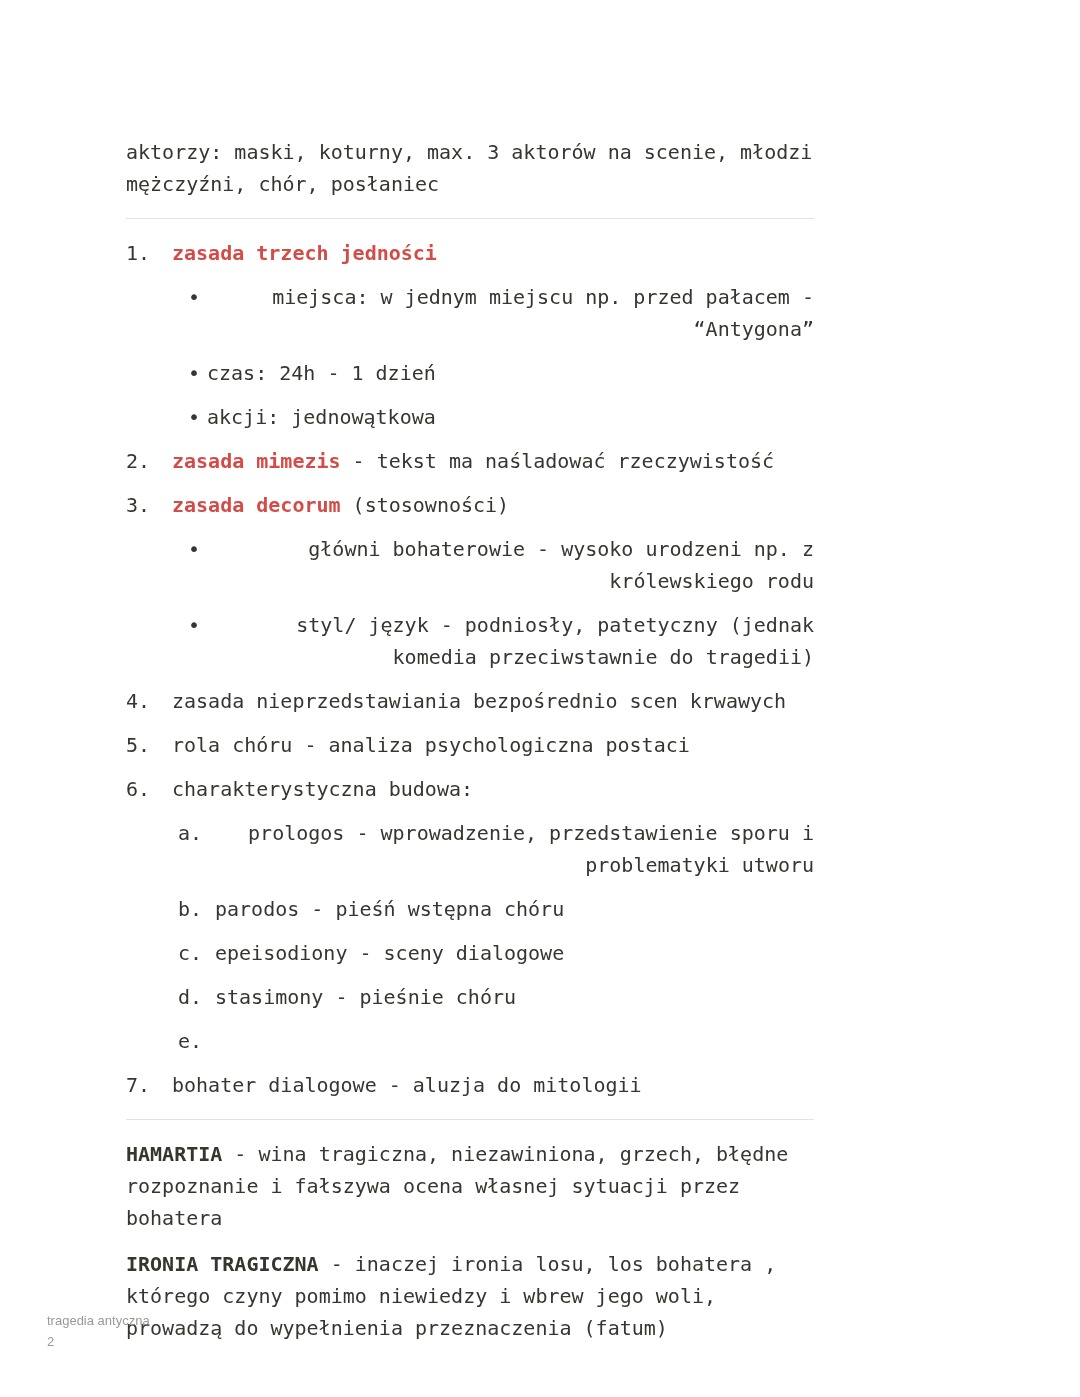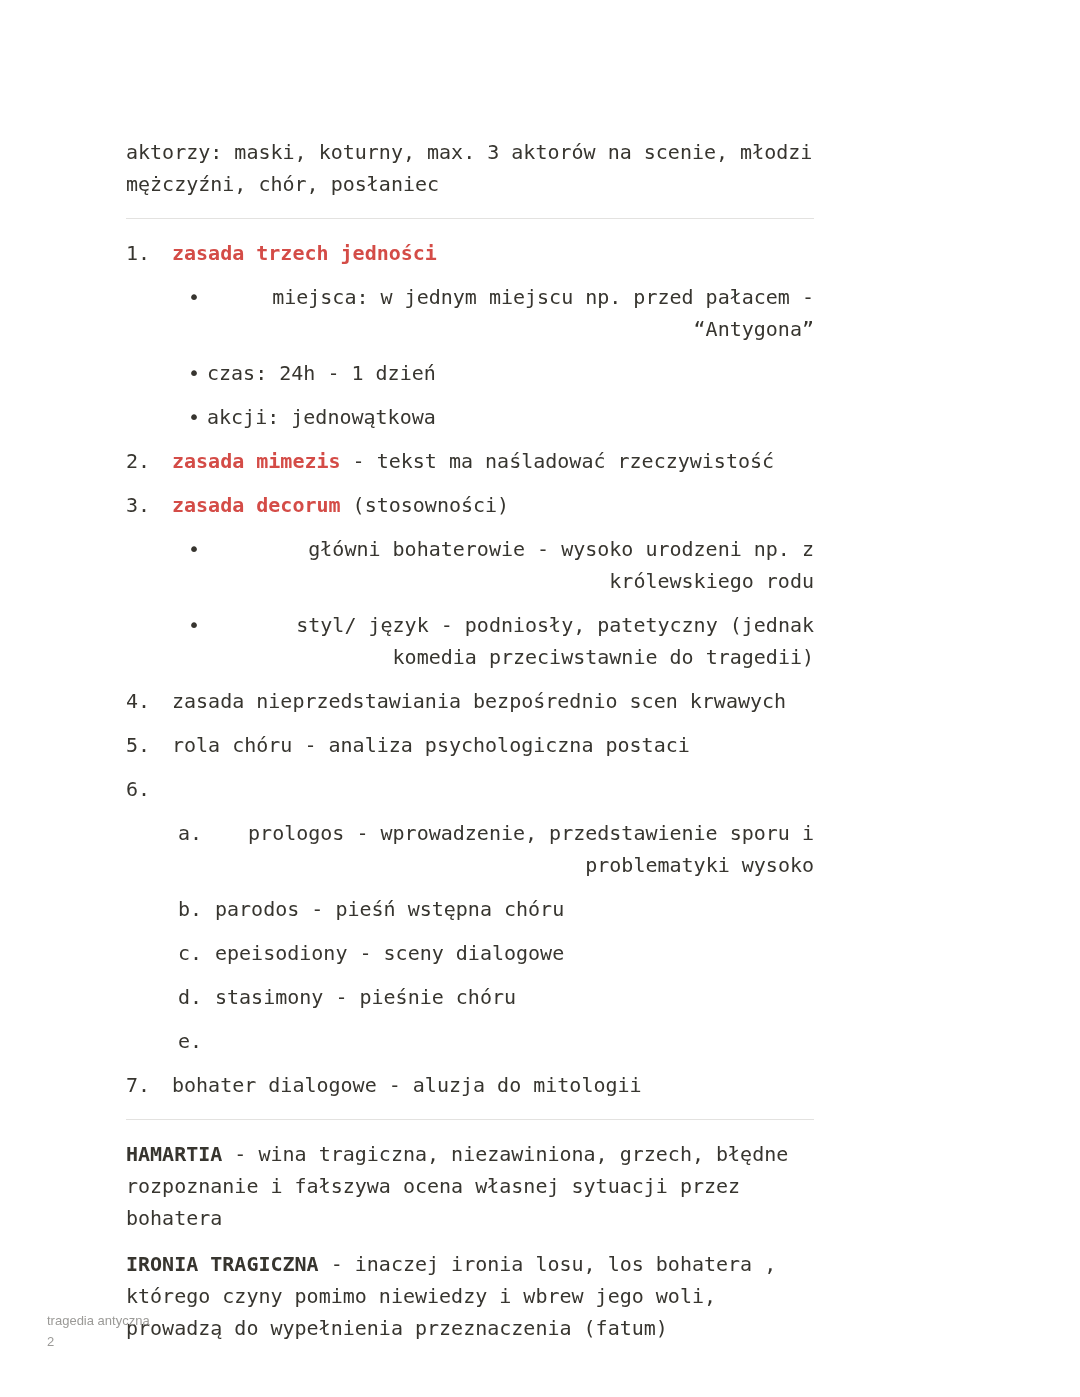--- a/index.html
+++ b/index.html
@@ -106,25 +106,26 @@
       <span class="li-body">zasada nieprzedstawiania bezpośrednio scen krwawych</span>
     </div>
 
     <div class="oli">
       <span class="num">5.</span>
       <span class="li-body">rola chóru - analiza psychologiczna postaci</span>
     </div>
 
     <div class="oli">
       <span class="num">6.</span>
+      <span class="li-body">charakterystyczna budowa:</span>
     </div>
     <div class="letters">
       <div class="lli">
         <span class="lmark">a.</span>
-        <span class="li-body">prologos - wprowadzenie, przedstawienie sporu i problematyki wysoko</span>
+        <span class="li-body">prologos - wprowadzenie, przedstawienie sporu i problematyki utworu</span>
       </div>
       <div class="lli">
         <span class="lmark">b.</span>
         <span class="li-body">parodos - pieśń wstępna chóru</span>
       </div>
       <div class="lli">
         <span class="lmark">c.</span>
         <span class="li-body">epeisodiony - sceny dialogowe</span>
       </div>
       <div class="lli">

